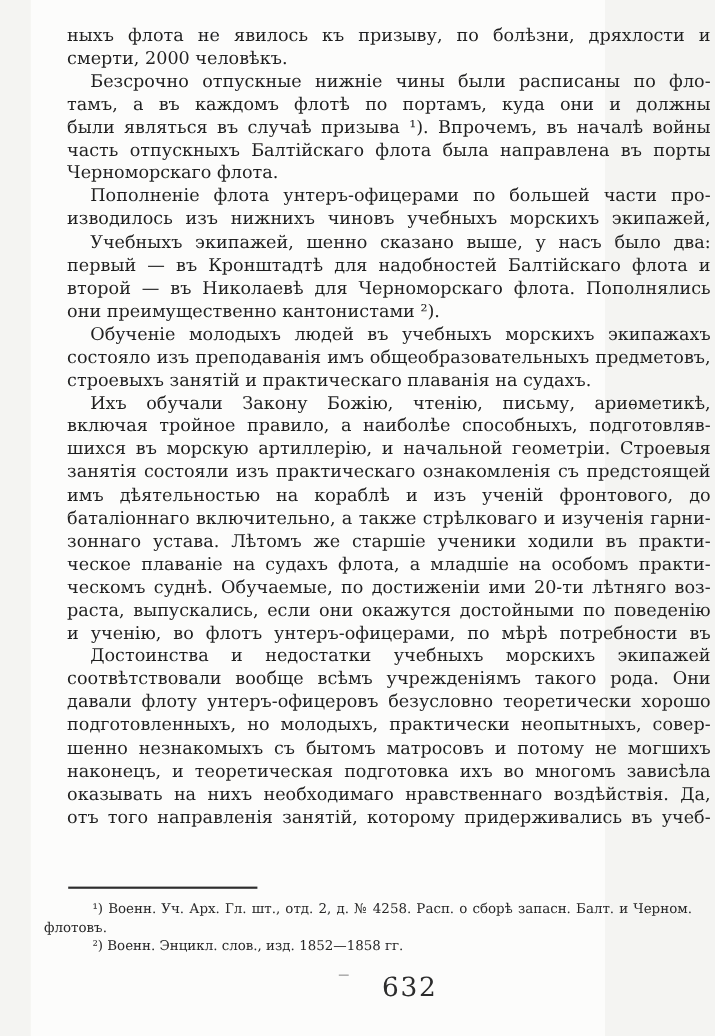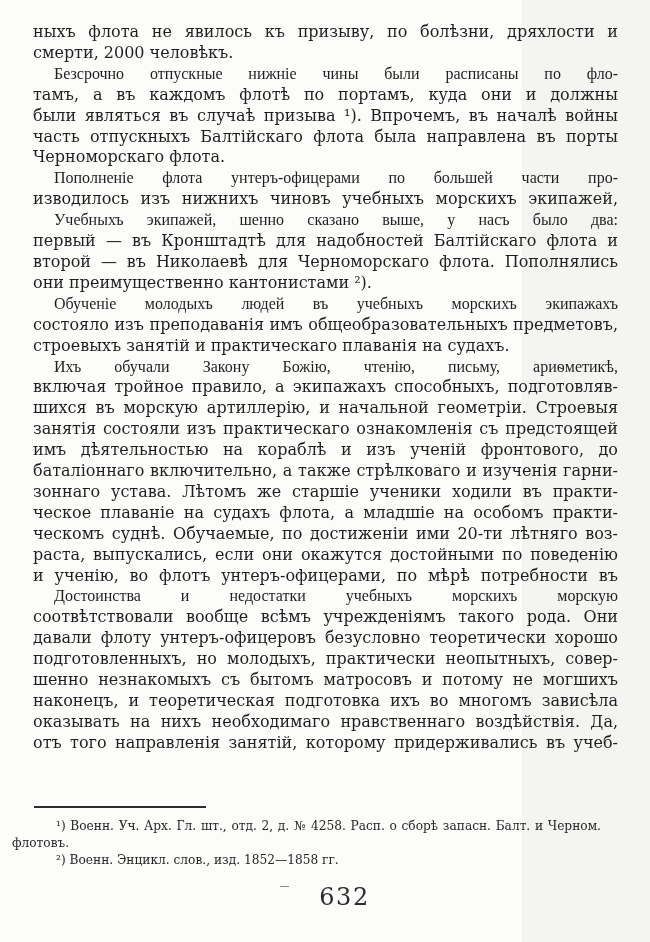--- a/index.html
+++ b/index.html
@@ -11,38 +11,39 @@
     background: #f4f4f2;
   }
   .page {
     position: relative;
     width: 522px;
     height: 942px;
     background: #fcfcfb;
     font-family: "DejaVu Serif", "Liberation Serif", serif;
     color: #1f1f1f;
     box-sizing: border-box;
+    margin-left: 28px;
   }
   .body-text {
     position: absolute;
     top: 22px;
     left: 33px;
     width: 585px;
     font-size: 16px;
     line-height: 20.9px;
   }
   .paragraph { margin: 0; padding: 0; }
   .line {
     text-align: justify;
     text-align-last: justify;
     white-space: normal;
     hyphens: none;
   }
   .line.last { text-align-last: left; }
-  .line.indent { text-indent: 21px; font-family: Liberation Serif, serif; }
+  .line.indent { text-indent: 21px; }
   .footnote-rule {
     position: absolute;
     left: 34px;
     top: 806px;
     width: 172px;
     height: 2px;
     background: #2e2e2e;
   }
   .footnotes {
     position: absolute;
@@ -108,33 +109,33 @@
         <div class="line">второй — въ Николаевѣ для Черноморскаго флота. Пополнялись</div>
         <div class="line last">они преимущественно кантонистами ²).</div>
       </div>
       <div class="paragraph">
         <div class="line indent">Обученіе молодыхъ людей въ учебныхъ морскихъ экипажахъ</div>
         <div class="line">состояло изъ преподаванія имъ общеобразовательныхъ предметовъ,</div>
         <div class="line last">строевыхъ занятій и практическаго плаванія на судахъ.</div>
       </div>
       <div class="paragraph">
         <div class="line indent">Ихъ обучали Закону Божію, чтенію, письму, ариѳметикѣ,</div>
-        <div class="line">включая тройное правило, а экипажахъ способныхъ, подготовляв-</div>
+        <div class="line">включая тройное правило, а наиболѣе способныхъ, подготовляв-</div>
         <div class="line">шихся въ морскую артиллерію, и начальной геометріи. Строевыя</div>
         <div class="line">занятія состояли изъ практическаго ознакомленія съ предстоящей</div>
         <div class="line">имъ дѣятельностью на кораблѣ и изъ ученій фронтового, до</div>
         <div class="line">баталіоннаго включительно, а также стрѣлковаго и изученія гарни-</div>
         <div class="line">зоннаго устава. Лѣтомъ же старшіе ученики ходили въ практи-</div>
         <div class="line">ческое плаваніе на судахъ флота, а младшіе на особомъ практи-</div>
         <div class="line">ческомъ суднѣ. Обучаемые, по достиженіи ими 20-ти лѣтняго воз-</div>
         <div class="line">раста, выпускались, если они окажутся достойными по поведенію</div>
         <div class="line">и ученію, во флотъ унтеръ-офицерами, по мѣрѣ потребности въ</div>
       </div>
       <div class="paragraph">
-        <div class="line indent">Достоинства и недостатки учебныхъ морскихъ морскую</div>
+        <div class="line indent">Достоинства и недостатки учебныхъ морскихъ экипажей</div>
         <div class="line">соотвѣтствовали вообще всѣмъ учрежденіямъ такого рода. Они</div>
         <div class="line">давали флоту унтеръ-офицеровъ безусловно теоретически хорошо</div>
         <div class="line">подготовленныхъ, но молодыхъ, практически неопытныхъ, совер-</div>
         <div class="line">шенно незнакомыхъ съ бытомъ матросовъ и потому не могшихъ</div>
         <div class="line">наконецъ, и теоретическая подготовка ихъ во многомъ зависѣла</div>
         <div class="line">оказывать на нихъ необходимаго нравственнаго воздѣйствія. Да,</div>
         <div class="line">отъ того направленія занятій, которому придерживались въ учеб-</div>
       </div>
     </main>
 

